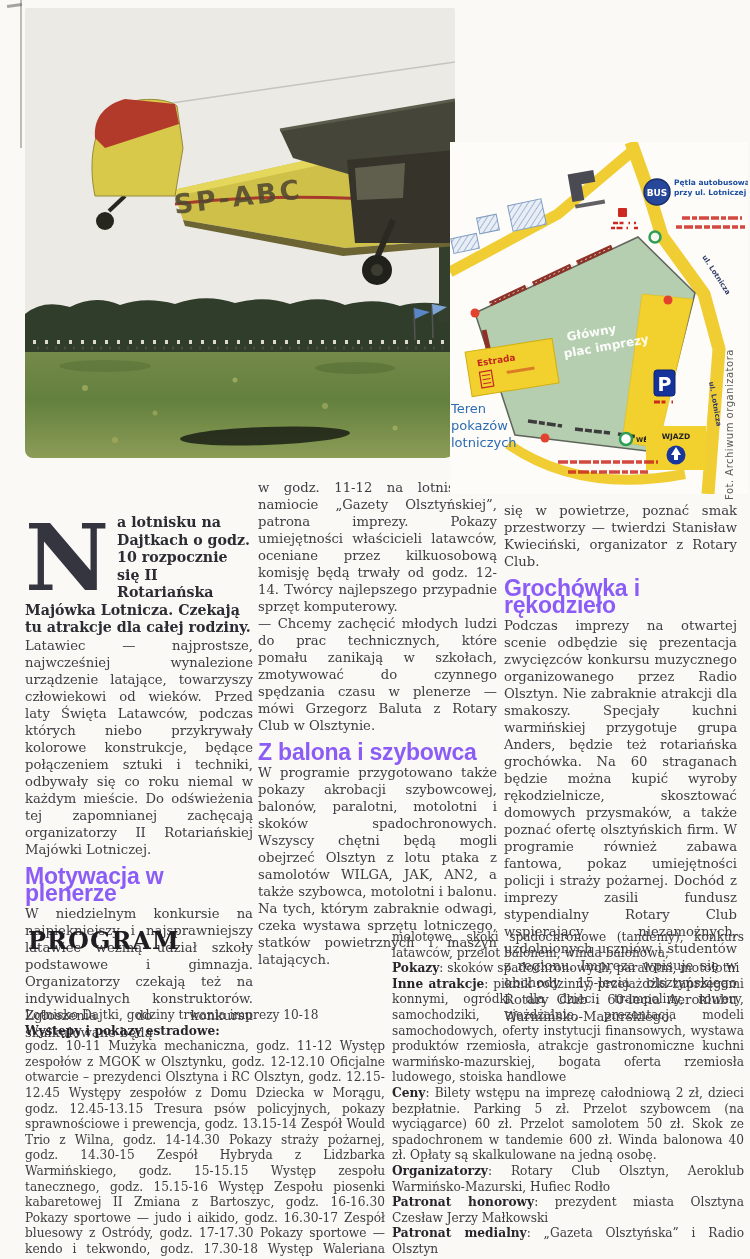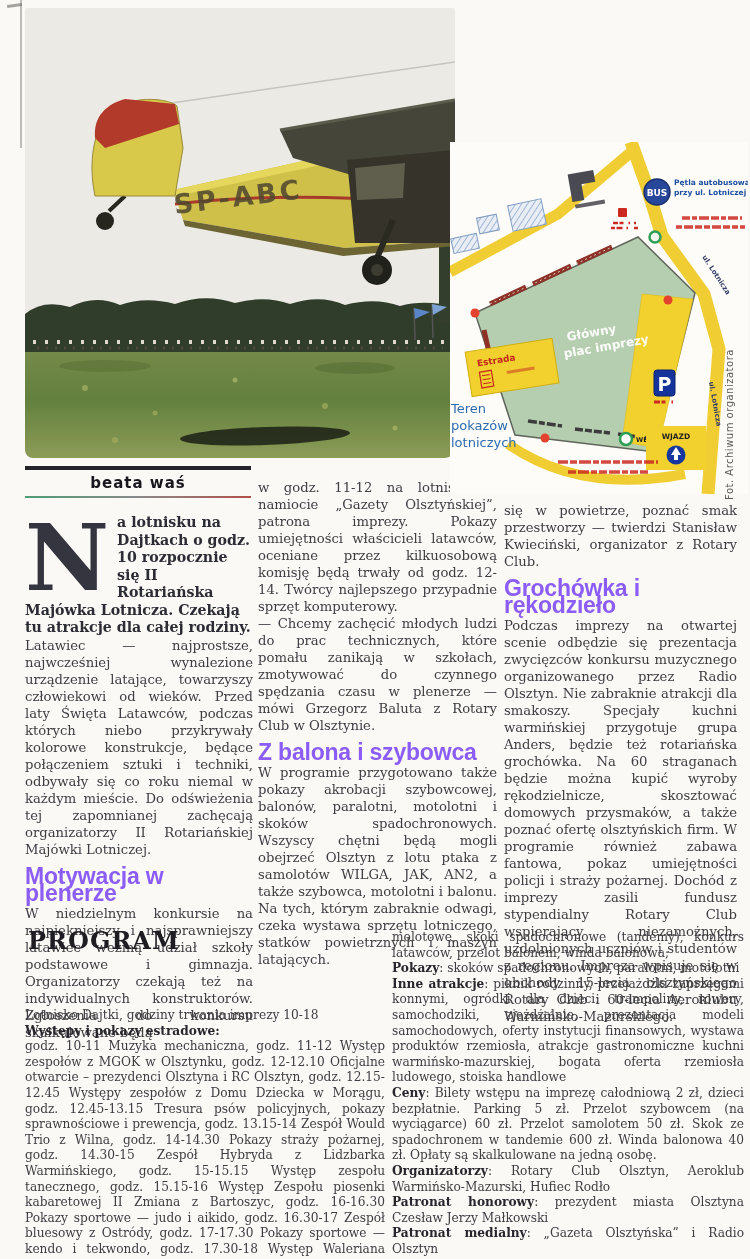--- a/index.html
+++ b/index.html
@@ -218,23 +218,20 @@
       <g stroke="#cc2a20" stroke-width="3.5" opacity="0.85">
         <line x1="108" y1="320" x2="208" y2="320" stroke-dasharray="10,2,7,2,12,2,6,2"></line>
         <line x1="118" y1="330" x2="198" y2="330" stroke-dasharray="8,2,11,2,6,2"></line>
       </g>
     </svg>
   </div>
 
   <div class="map-area-label">Teren pokazów lotniczych</div>
   <div class="photo-credit">Fot. Archiwum organizatora</div>
 
-  <div class="byline">
-    <span>beata waś</span>
-  </div>
 
   <div class="col col1">
     <p class="intro"><span class="dropcap">N</span><span>a lotnisku na Dajtkach o godz. 10 rozpocznie się II Rotariańska Majówka Lotnicza. Czekają tu atrakcje dla całej rodziny.</span></p>
     <p>Latawiec — najprostsze, najwcześniej wynalezione urządzenie latające, towarzyszy człowiekowi od wieków. Przed laty Święta Latawców, podczas których niebo przykrywały kolorowe konstrukcje, będące połączeniem sztuki i techniki, odbywały się co roku niemal w każdym mieście. Do odświeżenia tej zapomnianej zachęcają organizatorzy II Rotariańskiej Majówki Lotniczej.</p>
     <h2 class="art">Motywacja w plenerze</h2>
     <p>W niedzielnym konkursie na najpiękniejszy i najsprawniejszy latawiec wezmą udział szkoły podstawowe i gimnazja. Organizatorzy czekają też na indywidualnych konstruktorów. Zgłoszenia do konkursu skalkulowane będą</p>
   </div>
 
   <div class="col col2">
     <p>w godz. 11-12 na lotnisku w namiocie „Gazety Olsztyńskiej”, patrona imprezy. Pokazy umiejętności właścicieli latawców, oceniane przez kilkuosobową komisję będą trwały od godz. 12-14. Twórcy najlepszego przypadnie sprzęt komputerowy.</p>

